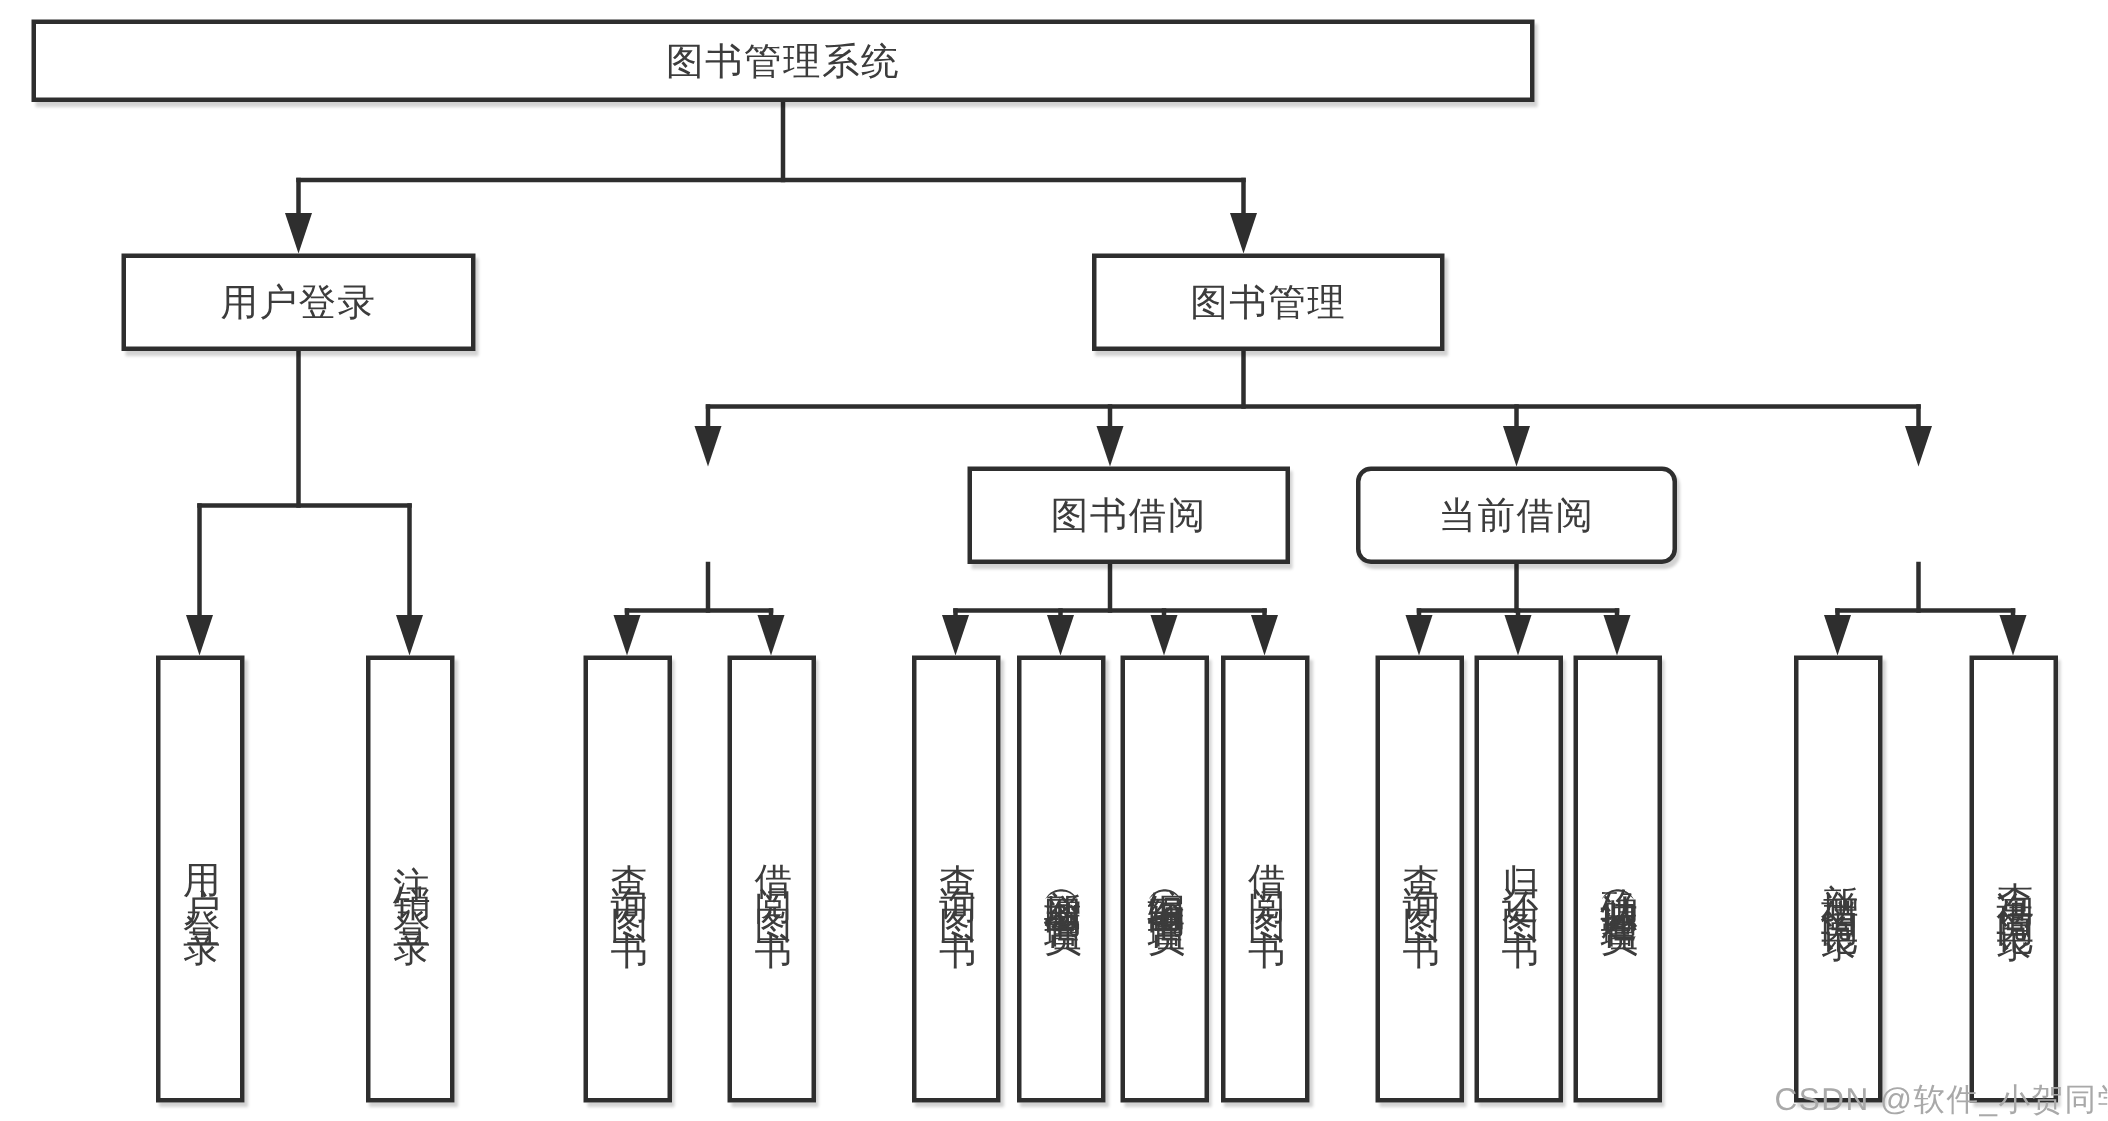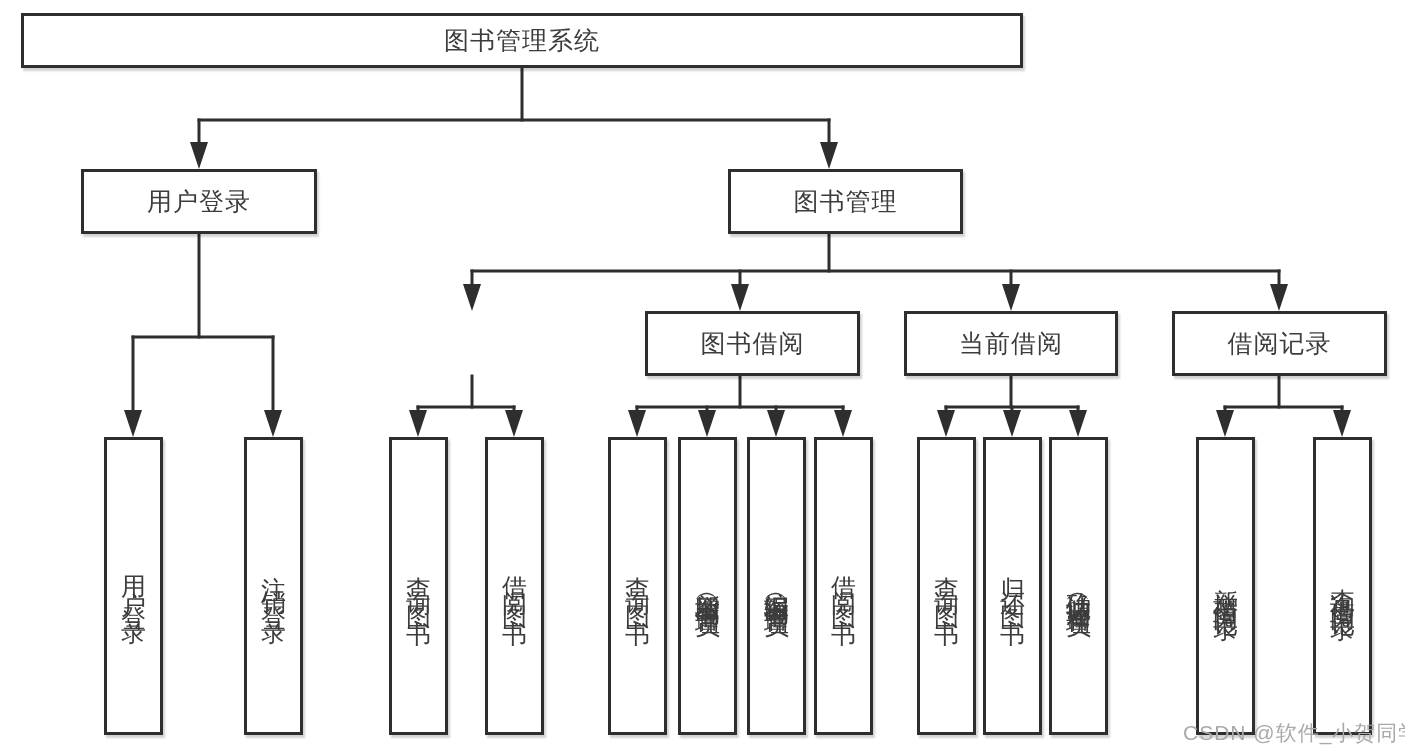--- a/index.html
+++ b/index.html
@@ -33,21 +33,21 @@
   }
   .v-short .label { letter-spacing: 15px; }
   .v-mid   .label { letter-spacing: 6px; }
   .v-long  .label { letter-spacing: 3px; }
   
   .n-root { left: 21px;  top: 13px;  width: 1002px; height: 55px; }
   .n-l2a  { left: 81px;  top: 169px; width: 236px;  height: 65px; }
   .n-l2b  { left: 712px; top: 169px; width: 235px;  height: 65px; margin-left: 16px; }
   .n-l3a  { left: 363px; top: 311px; width: 219px;  height: 65px; }
   .n-l3b  { left: 633px; top: 311px; width: 215px;  height: 65px; margin-left: 12px; }
-  .n-l3c  { left: 904px; top: 311px; width: 214px;  height: 65px; }
+  .n-l3c  { left: 904px; top: 311px; width: 214px;  height: 65px; border-radius: 10px; }
   .n-l3d  { left: 1172px;top: 311px; width: 215px;  height: 65px; }
   .leaf   { top: 437px; width: 59px; height: 298px; }
   .n-a1 { left: 104px; }  .n-a2 { left: 244px; }
   .n-b1 { left: 389px; }  .n-b2 { left: 485px; }
   .n-c1 { left: 608px; }  .n-c2 { left: 678px; }
   .n-c3 { left: 747px; }  .n-c4 { left: 814px; }
   .n-d1 { left: 917px; }  .n-d2 { left: 983px; }  .n-d3 { left: 1049px; }
   .n-e1 { left: 1196px; } .n-e2 { left: 1313px; }
   #watermark {
     position: absolute;
@@ -141,23 +141,20 @@
   <div class="node h-node n-l2b">
     <span class="label">图书管理</span>
   </div>
 
   <div class="node h-node n-l3b">
     <span class="label">图书借阅</span>
   </div>
   <div class="node h-node n-l3c">
     <span class="label">当前借阅</span>
   </div>
-  <div class="node h-node n-l3d">
-    <span class="label">借阅记录</span>
-  </div>
 
   <div class="node v-node v-short leaf n-a1">
     <span class="label">用户登录</span>
   </div>
   <div class="node v-node v-short leaf n-a2">
     <span class="label">注销登录</span>
   </div>
 
   <div class="node v-node v-short leaf n-b1">
     <span class="label">查询图书</span>

